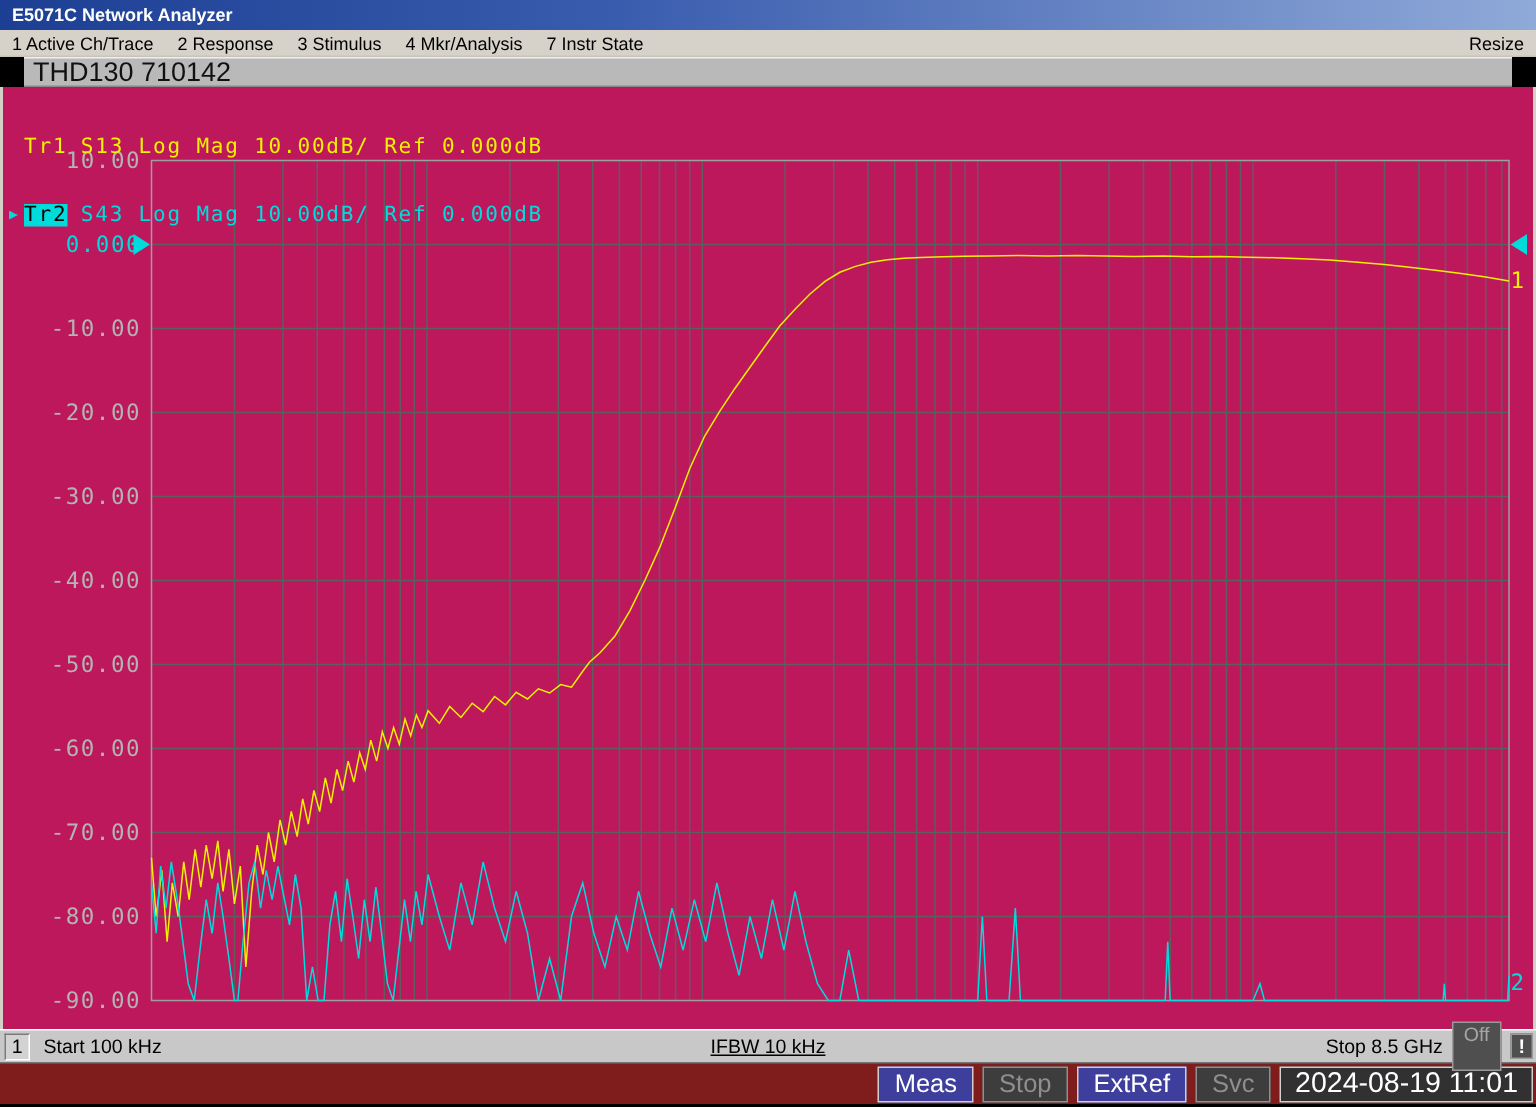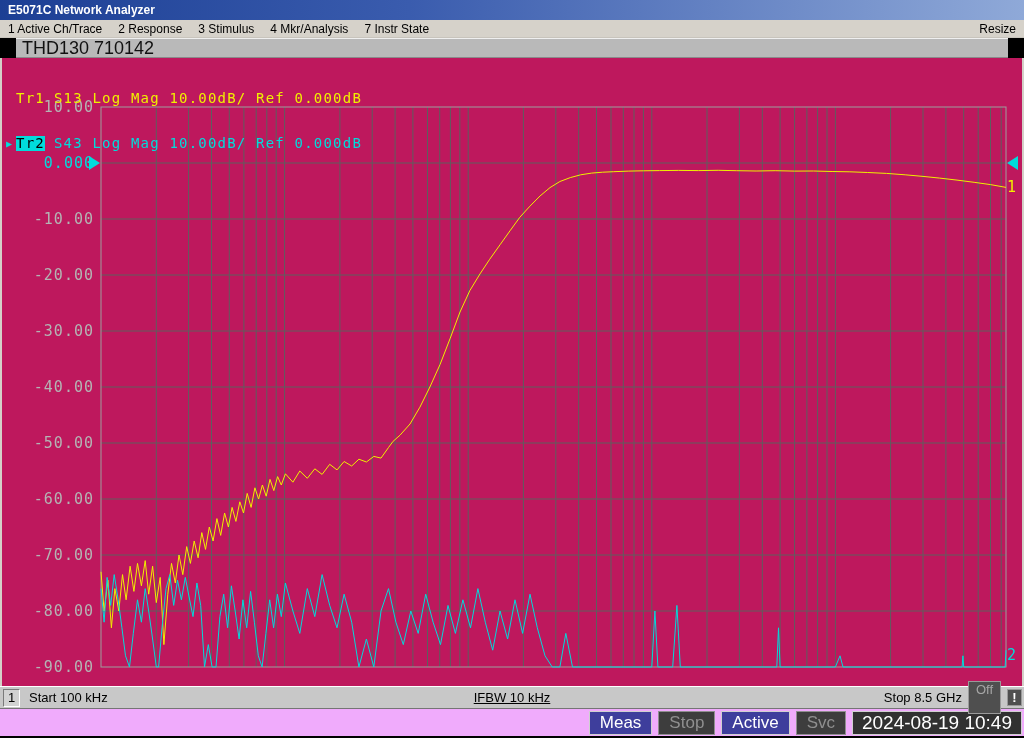--- a/index.html
+++ b/index.html
@@ -39,21 +39,21 @@
     border:1px solid;border-color:#7a7a7a #ffffff #ffffff #7a7a7a;}
   .sb-start{margin-left:9px;}
   .sb-center{position:absolute;left:0;right:0;text-align:center;pointer-events:none;text-decoration:underline;}
   .sb-right{margin-left:auto;display:flex;align-items:center;gap:6px;margin-right:2px;}
   .sb-off{background:#4f4f4f;color:#a6a6a6;border:1px solid #9a9a9a;padding:0 7px;height:33px;
     line-height:16px;box-sizing:border-box;}
   .sb-alert{background:#4f4f4f;color:#ffffff;border:1px solid #9a9a9a;width:15px;height:17px;
     line-height:15px;text-align:center;font-weight:bold;box-sizing:border-box;}
 
   
-  .taskbar{height:30px;background:#f0abfc;border-top:1px solid #757575;border-bottom:2px solid #000;
+  .taskbar{height:30px;background:#7f1d1d;border-top:1px solid #757575;border-bottom:2px solid #000;
     box-sizing:border-box;display:flex;align-items:center;justify-content:flex-end;gap:6px;
     padding-right:2px;}
   .tb-btn{height:24px;line-height:22px;padding:0 10px;font-size:17px;box-sizing:border-box;
     text-align:center;cursor:default;}
   .tb-btn.on{background:#3e3e9c;color:#ffffff;border:1px solid #cfcfcf;}
   .tb-btn.off{background:#3d3d3d;color:#8f8f8f;border:1px solid #8f8f8f;}
   .tb-datetime{height:24px;line-height:21px;padding:0 9px;font-size:19px;color:#ffffff;
     background:#313131;border:1px solid #cfcfcf;box-sizing:border-box;}
 </style>
 </head>
@@ -166,16 +166,16 @@
   <div class="sb-right">
     <span>Stop 8.5 GHz</span>
     <span class="sb-off">Off</span>
     <span class="sb-alert">!</span>
   </div>
 </div>
 
 <div class="taskbar">
   <div class="tb-btn on">Meas</div>
   <div class="tb-btn off">Stop</div>
-  <div class="tb-btn on">Active</div>
+  <div class="tb-btn on">ExtRef</div>
   <div class="tb-btn off">Svc</div>
-  <div class="tb-datetime">2024-08-19 10:49</div>
+  <div class="tb-datetime">2024-08-19 11:01</div>
 </div>
 
 </body></html>

